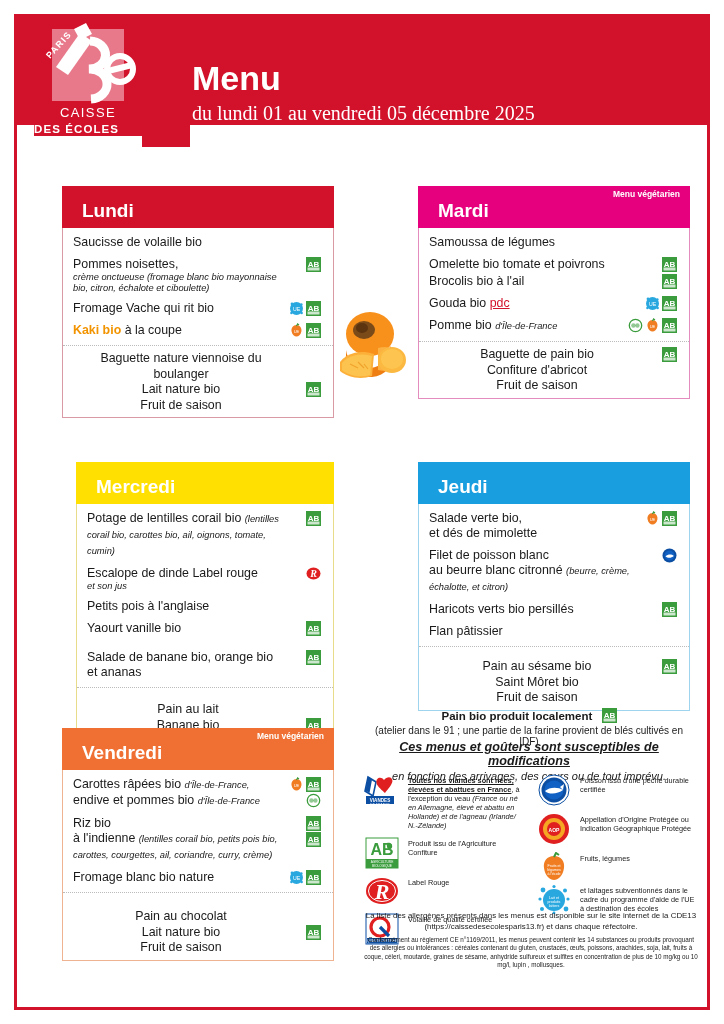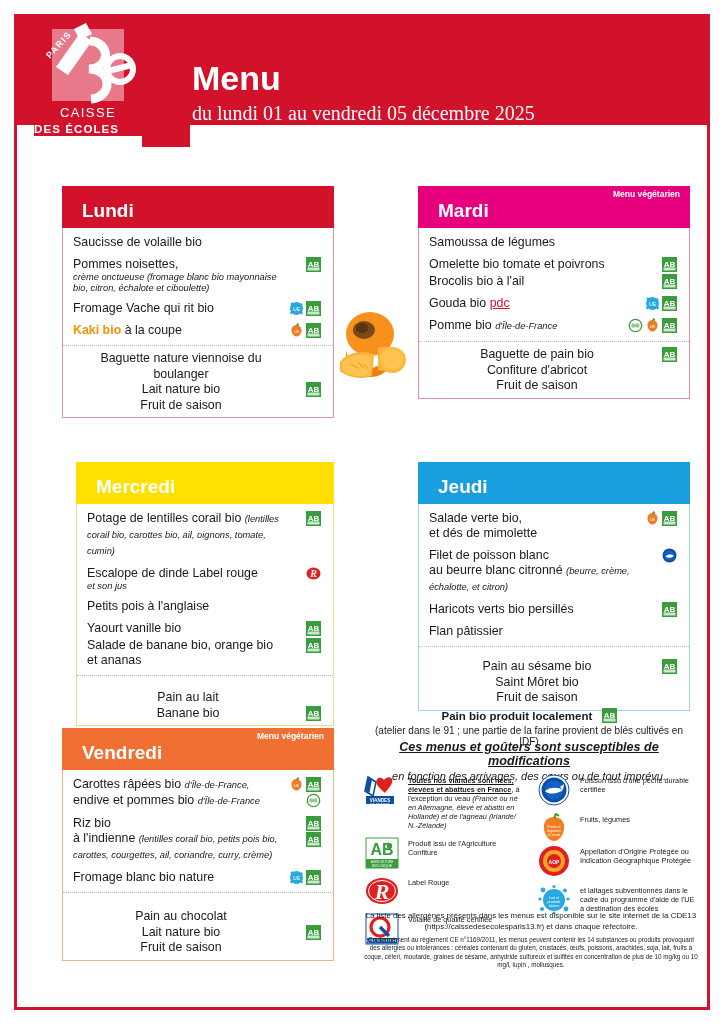--- a/index.html
+++ b/index.html
@@ -424,21 +424,21 @@
                   <text x="7.5" y="11" text-anchor="middle" fill="#fff" font-family="Liberation Serif, serif" font-size="10" font-weight="bold" font-style="italic">R</text>
                 </svg>
               </span>
           </span>
         </div>
 
         <div class="dish">
           <span>Petits pois à l'anglaise</span>
         </div>
 
-        <div class="dish" style="margin-bottom:2px">
+        <div class="dish" style="margin-bottom:14px">
           <span>Yaourt vanille bio</span>
           <span class="icons">
             <span class="ic">
                 <svg width="15" height="15" viewBox="0 0 15 15">
                   <rect width="15" height="15" fill="#3a9c3c"></rect>
                   <text x="7.5" y="9.5" text-anchor="middle" fill="#fff" font-family="Liberation Sans, sans-serif" font-size="8" font-weight="bold">AB</text>
                   <rect x="1.5" y="10.5" width="12" height="3" fill="#fff" opacity=".75"></rect>
                 </svg>
               </span>
           </span>
@@ -747,33 +747,20 @@
                 <circle cx="16" cy="16" r="15" fill="#ffffff" stroke="#0b4ea2" stroke-width="1"></circle>
                 <circle cx="16" cy="16" r="12.5" fill="#0b4ea2"></circle>
                 <circle cx="16" cy="16" r="9.5" fill="#1160c4"></circle>
                 <path d="M7 17 C11 13 20 12.5 25 16 C20 20 11 21 7 17 Z" fill="#fff"></path>
                 <path d="M22 13 L26 10 L25 16 Z" fill="#fff"></path>
               </svg>
             </span>
             <span class="legtxt">Poisson issu d'une pêche durable certifiée</span>
           </div>
 
-          <div class="legrow" style="margin-bottom:2px">
-            <span class="legmark">
-              <svg width="32" height="30" viewBox="0 0 32 30">
-                <path d="M16 4 C9 4 5 9 6 16 C7 24 12 28 16 28 C20 28 25 24 26 16 C27 9 23 4 16 4 Z" fill="#f07d22"></path>
-                <path d="M16 5 L18 1 L21 3" fill="none" stroke="#3a9c3c" stroke-width="2"></path>
-                <text x="16" y="15" text-anchor="middle" fill="#fff" font-family="Liberation Sans, sans-serif" font-size="3.6">Fruits et</text>
-                <text x="16" y="19" text-anchor="middle" fill="#fff" font-family="Liberation Sans, sans-serif" font-size="3.6">légumes</text>
-                <text x="16" y="23" text-anchor="middle" fill="#fff" font-family="Liberation Sans, sans-serif" font-size="3.6">à l'école</text>
-              </svg>
-            </span>
-            <span class="legtxt">Fruits, légumes</span>
-          </div>
-
           <div class="legrow">
             <span class="legmark">
               <svg width="32" height="32" viewBox="0 0 32 32">
                 <circle cx="16" cy="16" r="15" fill="#e02020"></circle>
                 <circle cx="16" cy="16" r="11" fill="#f5a623"></circle>
                 <circle cx="16" cy="16" r="7" fill="#e02020"></circle>
                 <g fill="#f5a623">
                   <circle cx="16" cy="7" r="1.4"></circle>
                     <circle cx="22" cy="9.5" r="1.4"></circle>
                   <circle cx="25" cy="16" r="1.4"></circle>
@@ -782,20 +769,33 @@
                     <circle cx="10" cy="22.5" r="1.4"></circle>
                   <circle cx="7" cy="16" r="1.4"></circle>
                     <circle cx="10" cy="9.5" r="1.4"></circle>
                 </g>
                 <text x="16" y="18.5" text-anchor="middle" fill="#fff" font-family="Liberation Sans, sans-serif" font-size="5" font-weight="bold">AOP</text>
               </svg>
             </span>
             <span class="legtxt">Appellation d'Origine Protégée ou Indication Géographique Protégée</span>
           </div>
 
+          <div class="legrow" style="margin-bottom:2px">
+            <span class="legmark">
+              <svg width="32" height="30" viewBox="0 0 32 30">
+                <path d="M16 4 C9 4 5 9 6 16 C7 24 12 28 16 28 C20 28 25 24 26 16 C27 9 23 4 16 4 Z" fill="#f07d22"></path>
+                <path d="M16 5 L18 1 L21 3" fill="none" stroke="#3a9c3c" stroke-width="2"></path>
+                <text x="16" y="15" text-anchor="middle" fill="#fff" font-family="Liberation Sans, sans-serif" font-size="3.6">Fruits et</text>
+                <text x="16" y="19" text-anchor="middle" fill="#fff" font-family="Liberation Sans, sans-serif" font-size="3.6">légumes</text>
+                <text x="16" y="23" text-anchor="middle" fill="#fff" font-family="Liberation Sans, sans-serif" font-size="3.6">à l'école</text>
+              </svg>
+            </span>
+            <span class="legtxt">Fruits, légumes</span>
+          </div>
+
           <div class="legrow">
             <span class="legmark">
               <svg width="32" height="30" viewBox="0 0 32 30">
                 <circle cx="16" cy="16" r="11" fill="#29a8e0"></circle>
                 <g fill="#29a8e0">
                   <circle cx="5" cy="6" r="2.4"></circle>
                     <circle cx="27" cy="6.5" r="2"></circle>
                   <circle cx="4" cy="25" r="2"></circle>
                     <circle cx="28" cy="25" r="2.4"></circle>
                   <circle cx="16" cy="2.5" r="1.6"></circle>

